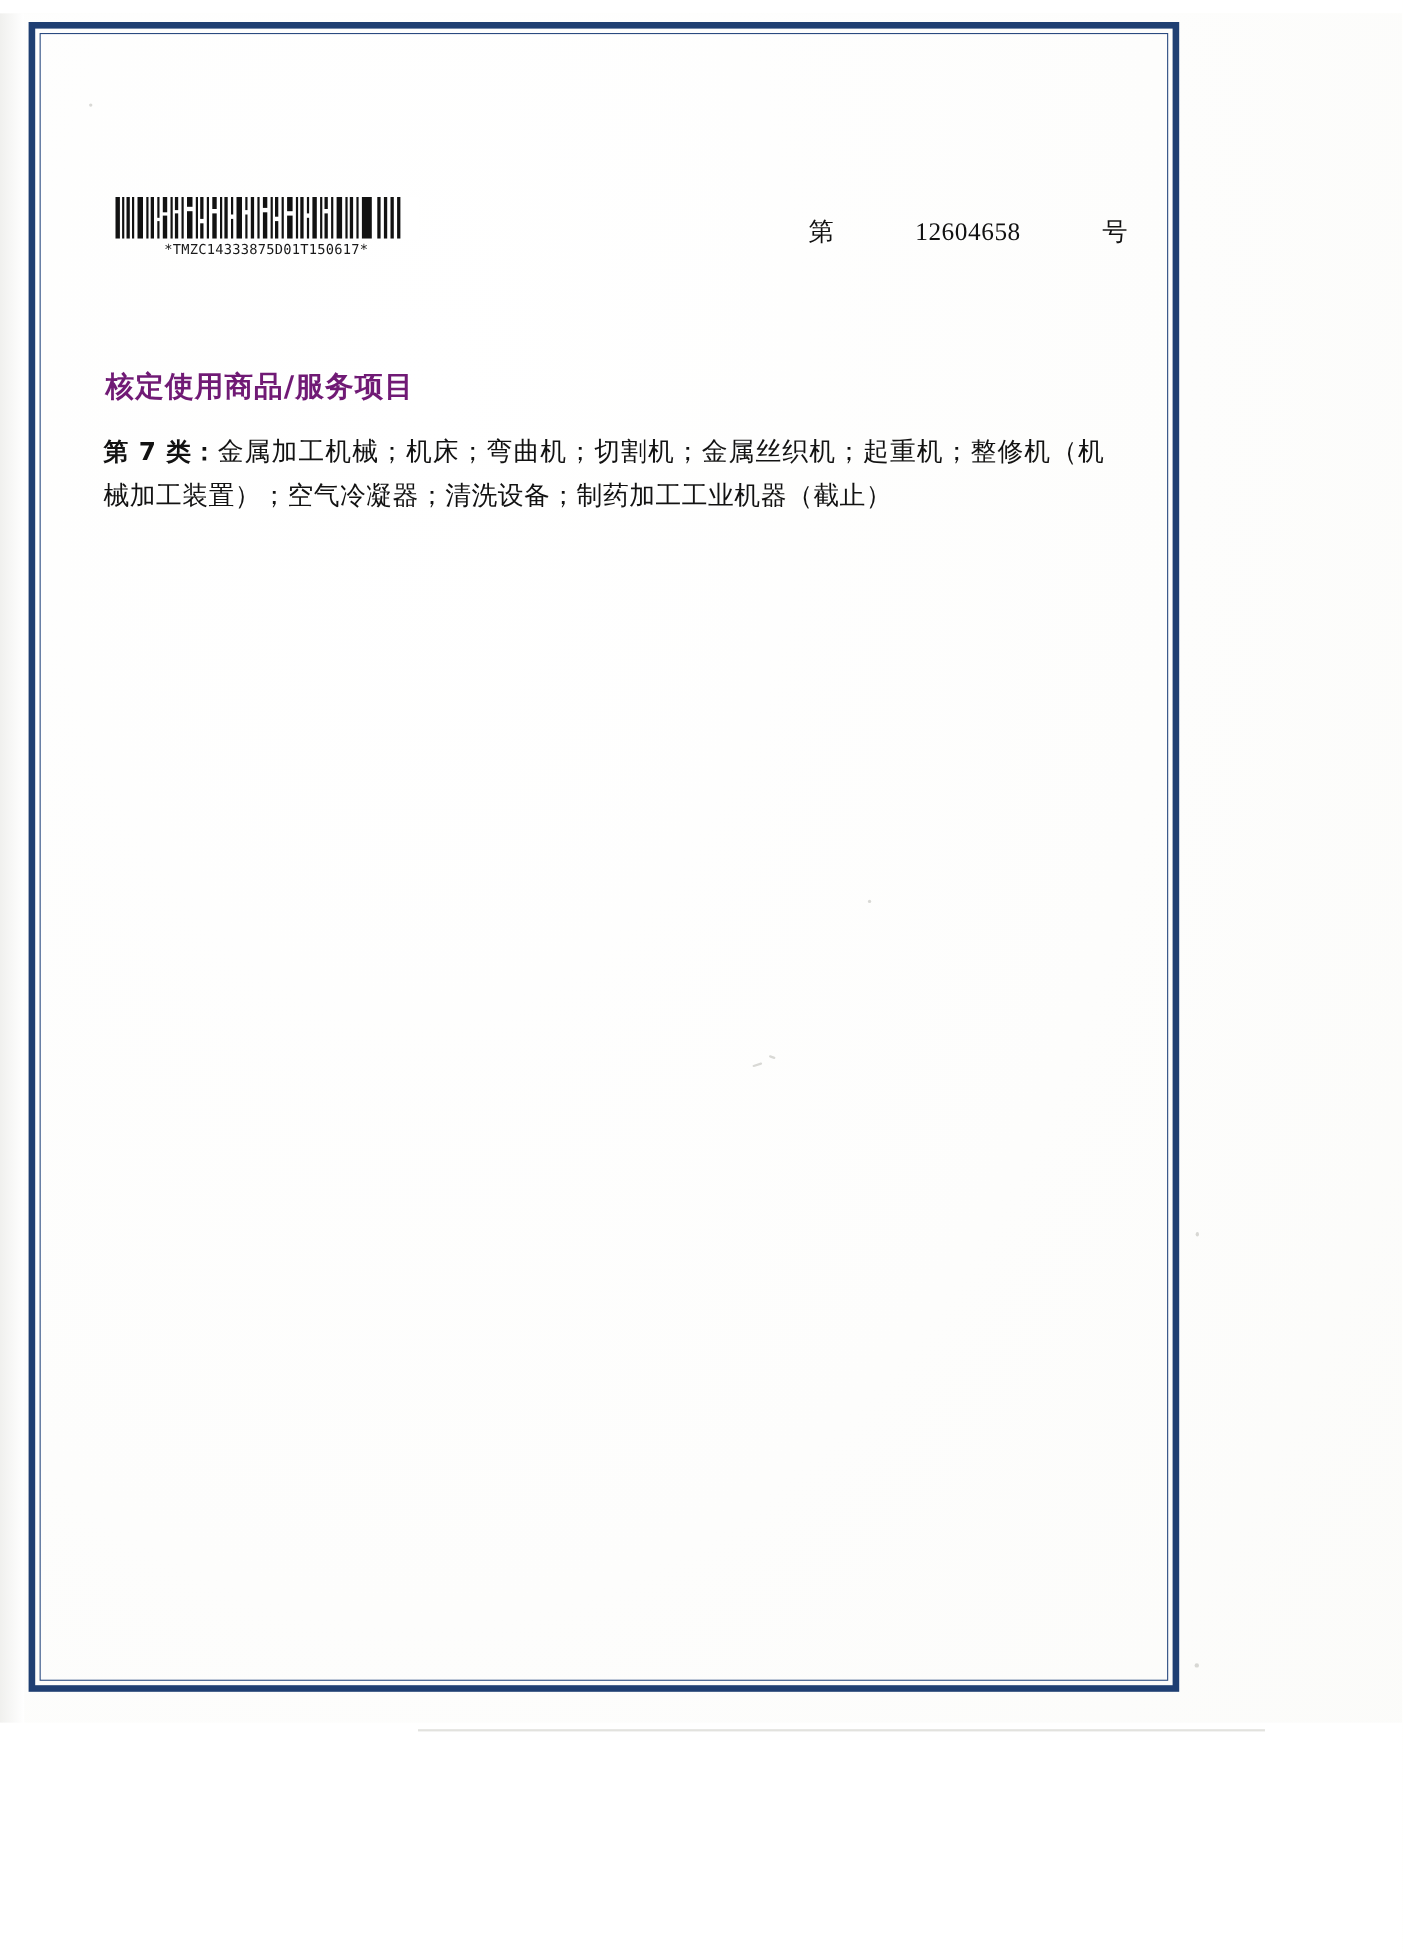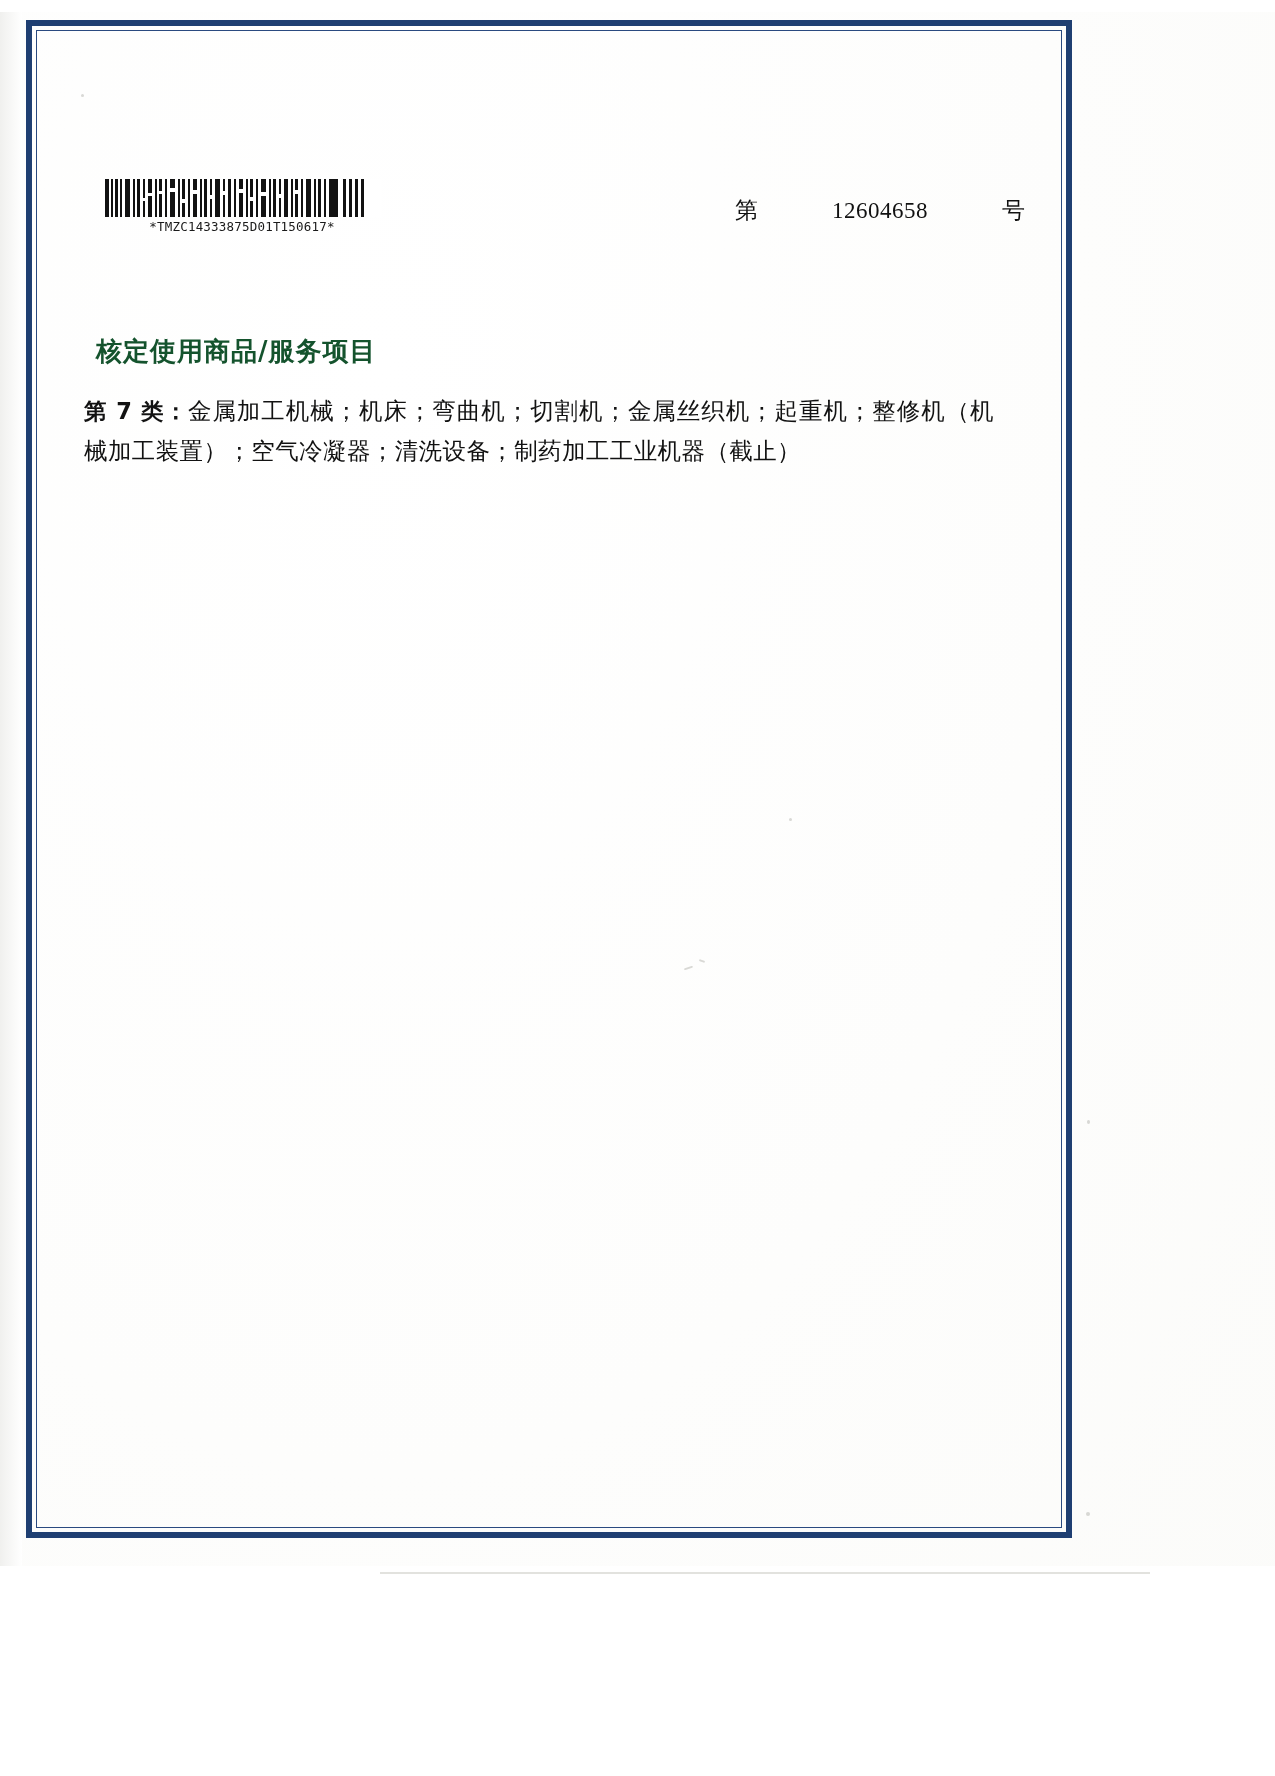--- a/index.html
+++ b/index.html
@@ -85,27 +85,27 @@
     letter-spacing: 0.5px;
   }
   
   .section-heading {
     position: absolute;
     left: 96px;
     top: 322px;
     font-family: "DejaVu Sans", "Liberation Sans", sans-serif;
     font-weight: bold;
     font-size: 26px;
-    color: #14532d;
+    color: #701a75;
     letter-spacing: 1px;
   }
   
   .goods-para {
     position: absolute;
-    left: 84px;
+    left: 94px;
     top: 379px;
     width: 910px;
     font-family: "Liberation Serif", "DejaVu Serif", serif;
     font-size: 23.5px;
     line-height: 40px;
     color: #121212;
     text-align: justify;
     letter-spacing: 0.4px;
   }
   .goods-para .cls {

